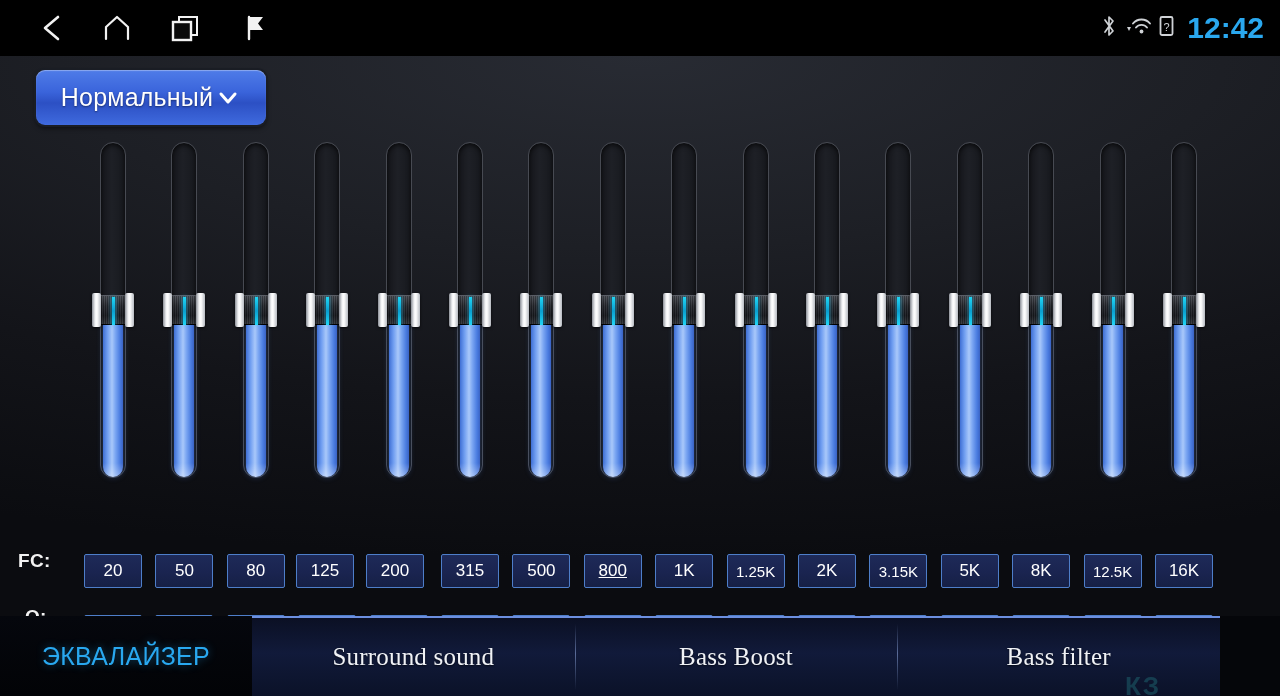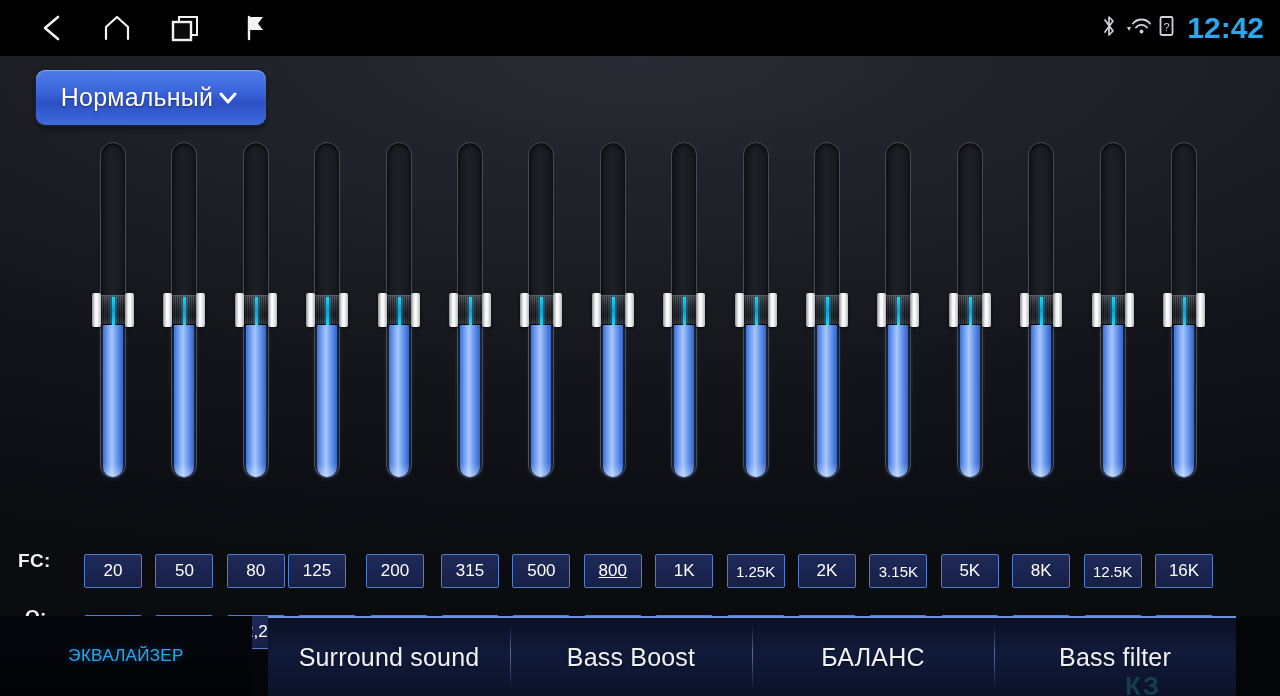--- a/index.html
+++ b/index.html
@@ -164,30 +164,31 @@
     width:1280px; height:80px;
   }
   #tab-active {
     position:absolute; left:0; top:0;
     width:252px; height:80px;
     background:linear-gradient(180deg,#05070d 0%,#020306 100%);
     display:flex; align-items:center; justify-content:center;
     cursor:pointer;
   }
   #tab-active span {
-    color:#29a8f0; font-size:17px; letter-spacing:.3px;
+    color:#29a8f0; font-size:25px; letter-spacing:.3px;
     text-shadow:0 0 8px rgba(41,168,240,.45);
     text-align:center;
   }
   #tabs-inactive {
-    position:absolute; left:268px; top:0;
+    position:absolute; left:252px; top:0;
     width:968px; height:80px;
     border-top:2px solid #6c8fe0;
     background:linear-gradient(180deg,#0b1024 0%,#111a3a 45%,#0b1228 100%);
     display:flex;
+    font-family:Liberation Serif, serif;
   }
   .tab {
     flex:1 1 0;
     height:78px;
     display:flex; align-items:center; justify-content:center;
     cursor:pointer;
     position:relative;
   }
   .tab + .tab::before {
     content:""; position:absolute; left:0; top:6px;
@@ -458,21 +459,21 @@
         </div>
       </div>
 
     <div class="row-label" id="fc-label">FC:</div>
     <div class="row-label" id="q-label">Q:</div>
 
     <div id="fc-boxes">
         <div class="valbox fc" style="left: 84px;">20</div>
         <div class="valbox fc" style="left: 155.4px;">50</div>
         <div class="valbox fc" style="left: 226.8px;">80</div>
-        <div class="valbox fc" style="left: 288px; text-align: right;">125</div>
+        <div class="valbox fc" style="left: 296px; text-align: right;">125</div>
         <div class="valbox fc" style="left: 366px;">200</div>
         <div class="valbox fc" style="left: 441px;">315</div>
         <div class="valbox fc" style="left: 512.4px;">500</div>
         <div class="valbox fc" style="left: 583.8px; text-decoration: underline;">800</div>
         <div class="valbox fc" style="left: 655.2px;">1K</div>
         <div class="valbox fc small" style="left: 726.6px;">1.25K</div>
         <div class="valbox fc" style="left: 798px; text-align: right;">2K</div>
         <div class="valbox fc small" style="left: 869.4px;">3.15K</div>
         <div class="valbox fc" style="left: 940.8px;">5K</div>
         <div class="valbox fc" style="left: 1012.2px;">8K</div>
@@ -504,22 +505,19 @@
       <span>ЭКВАЛАЙЗЕР</span>
     </div>
     <div id="tabs-inactive">
         <div class="tab">
           <span>Surround sound</span>
         </div>
         <div class="tab">
           <span>Bass Boost</span>
         </div>
         <div class="tab">
-          <span>БАЛАНС</span>
-        </div>
-        <div class="tab">
           <span>Bass filter</span>
         </div>
       </div>
     <div id="watermark">КЗ</div>
   </div>
 
 </div>
 
 </body></html>

